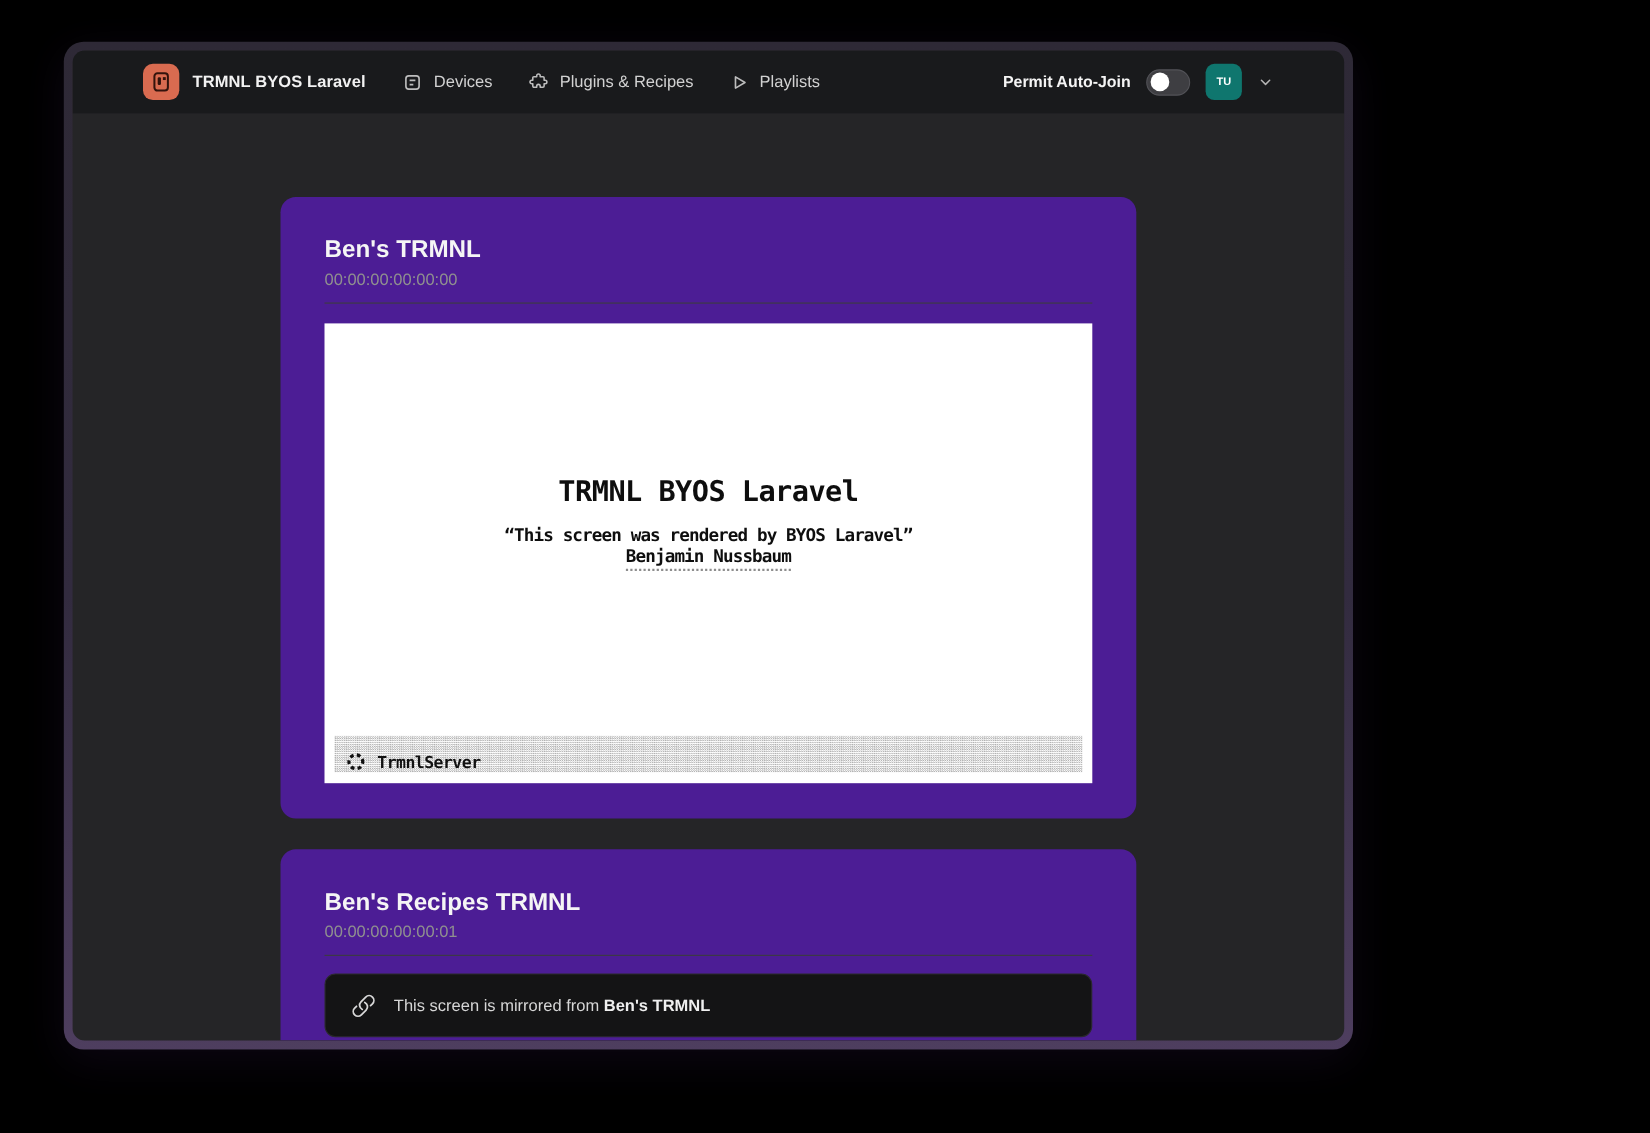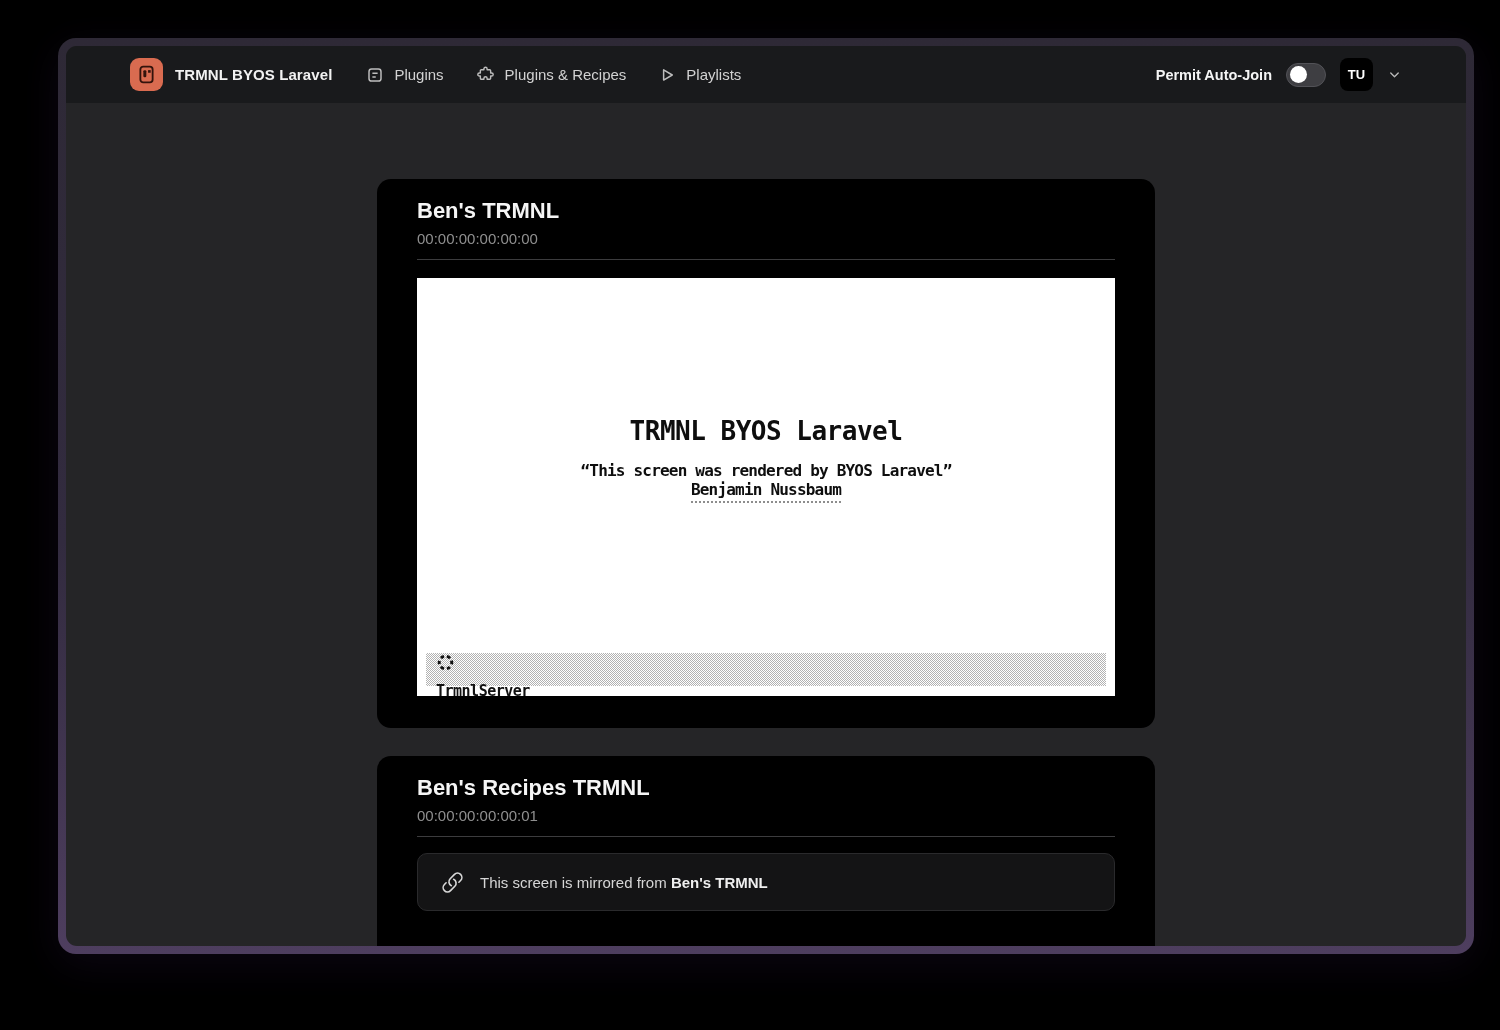--- a/index.html
+++ b/index.html
@@ -2,21 +2,21 @@
 <html><head>
 <meta charset="utf-8">
 <style>
   * { margin: 0; padding: 0; box-sizing: border-box; }
   html, body { width: 1500px; height: 1030px; background: #000; overflow: hidden; }
   body { font-family: "Liberation Sans", sans-serif; }
 
   
   .window-frame {
     position: absolute; left: 58px; top: 38px;
-    width: 1416px; height: 916px;
+    width: 1172px; height: 916px;
     border-radius: 18px; padding: 8px;
     background: linear-gradient(180deg, #2e2936 0%, #322b3f 55%, #4e3e5f 100%);
     box-shadow: 0 10px 40px rgba(20,10,30,.6);
   }
   .window {
     width: 100%; height: 100%;
     border-radius: 11px; overflow: hidden;
     background: #252527;
     display: flex; flex-direction: column;
   }
@@ -53,30 +53,30 @@
     width: 40px; height: 24px; border-radius: 12px;
     background: #3e3e42; border: 1px solid #525257;
     position: relative; cursor: pointer; flex: 0 0 auto;
   }
   .toggle-knob {
     position: absolute; left: 3px; top: 2.5px;
     width: 17px; height: 17px; border-radius: 50%; background: #ffffff;
   }
   .avatar {
     width: 33px; height: 33px; border-radius: 8px;
-    background: #000000; color: #fff; font-size: 13px; font-weight: 700;
+    background: #0f766e; color: #fff; font-size: 10px; font-weight: 700;
     display: flex; align-items: center; justify-content: center; cursor: pointer;
   }
   .caret { display: flex; cursor: pointer; }
 
   
   .content { flex: 1 1 auto; overflow: hidden; position: relative; }
   .device-card {
-    width: 778px; margin: 0 auto; background: #000000;
-    border-radius: 14px; padding: 18px 40px 32px 40px;
+    width: 778px; margin: 0 auto; background: #4c1d95;
+    border-radius: 14px; padding: 34px 40px 32px 40px;
   }
   .device-card.first { margin-top: 76px; }
   .device-card.second { margin-top: 28px; height: 420px; }
   .card-title { color: #f5f5f5; font-size: 22px; font-weight: 600; line-height: 28px; }
   .card-mac { color: #8f8f8f; font-size: 15px; margin-top: 5px; }
   .card-divider { border: none; border-top: 1px solid #3c3c3e; margin-top: 12px; }
 
   
   .eink-screen {
     margin-top: 18px; width: 698px; height: 418px;
@@ -84,21 +84,21 @@
     font-family: "DejaVu Sans Mono", monospace; color: #0e0e0e;
     display: flex; flex-direction: column; align-items: center;
   }
   .screen-heading { margin-top: 138px; font-size: 26px; font-weight: 700; letter-spacing: -0.5px; }
   .screen-quote { margin-top: 15px; font-size: 16px; font-weight: 700; letter-spacing: -0.8px; }
   .screen-author { font-size: 16px; font-weight: 700; letter-spacing: -0.8px;
     border-bottom: 2px dotted #8d8d8d; padding-bottom: 2px; }
   .server-badge {
     position: absolute; left: 9px; right: 9px; bottom: 10px; height: 33px;
     background: repeating-conic-gradient(#b2b2b2 0% 25%, #ffffff 0% 50%) 0 0 / 2px 2px;
-    display: flex; align-items: flex-start; gap: 10px; padding-left: 10px; flex-direction: column;
+    display: flex; align-items: flex-end; gap: 10px; padding-left: 10px;
   }
   .server-badge-label { font-size: 15px; font-weight: 700; color: #111; letter-spacing: -0.5px; }
   .spinner-icon { display: flex; }
 
   
   .mirror-panel {
     margin-top: 16px; height: 58px; border-radius: 10px;
     background: #141415; border: 1px solid #2a2a2c;
     display: flex; align-items: center; gap: 16px; padding: 0 23px;
   }
@@ -126,21 +126,21 @@
       <nav class="nav-items">
 
         <div class="nav-item">
           <span class="nav-icon">
             <svg width="18" height="18" viewBox="0 0 24 24" fill="none" stroke-width="2">
               <rect x="4" y="4" width="16" height="16" rx="3.5"></rect>
               <line x1="8.5" y1="9.5" x2="15.5" y2="9.5"></line>
               <line x1="8.5" y1="14.5" x2="13" y2="14.5"></line>
             </svg>
           </span>
-          <span>Plugins</span>
+          <span>Devices</span>
         </div>
 
         <div class="nav-item">
           <span class="nav-icon">
             <svg width="19" height="19" viewBox="0 0 24 24" fill="none" stroke-width="1.8" stroke-linejoin="round">
               <path d="M10 4.8a2 2 0 1 1 4 0V6h3.2A1.3 1.3 0 0 1 18.5 7.3V10h1.2a2 2 0 1 1 0 4H18.5v2.7a1.3 1.3 0 0 1-1.3 1.3H14v-1.2a2 2 0 1 0-4 0V18H6.8a1.3 1.3 0 0 1-1.3-1.3V14H4.3a2 2 0 1 1 0-4h1.2V7.3A1.3 1.3 0 0 1 6.8 6H10V4.8z"></path>
             </svg>
           </span>
           <span>Plugins &amp; Recipes</span>
         </div>

